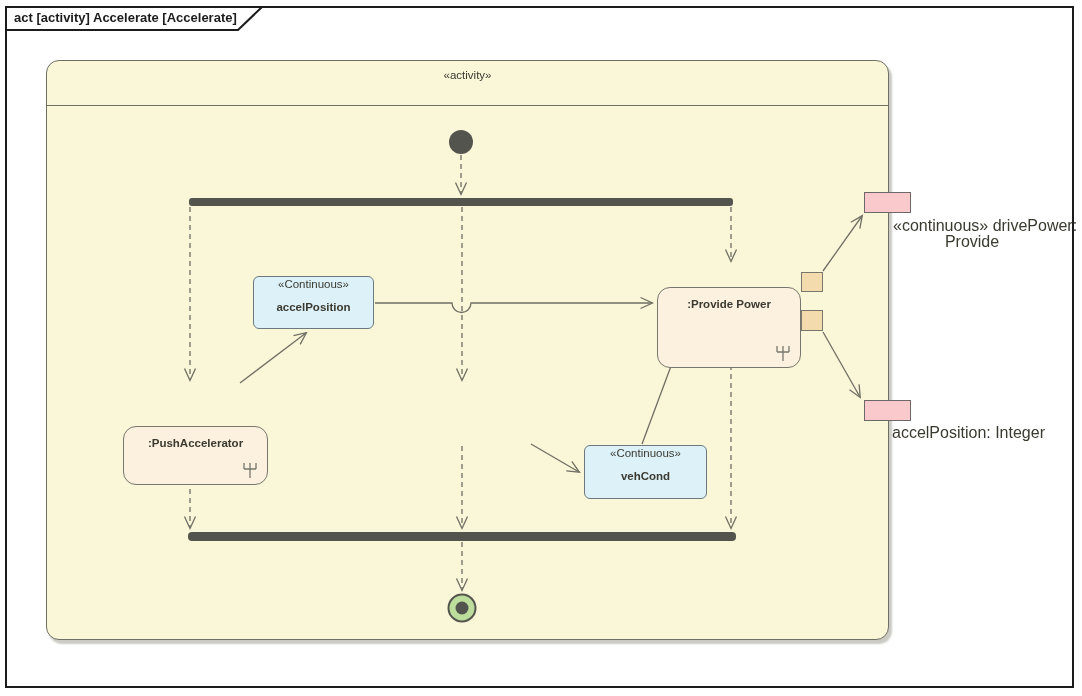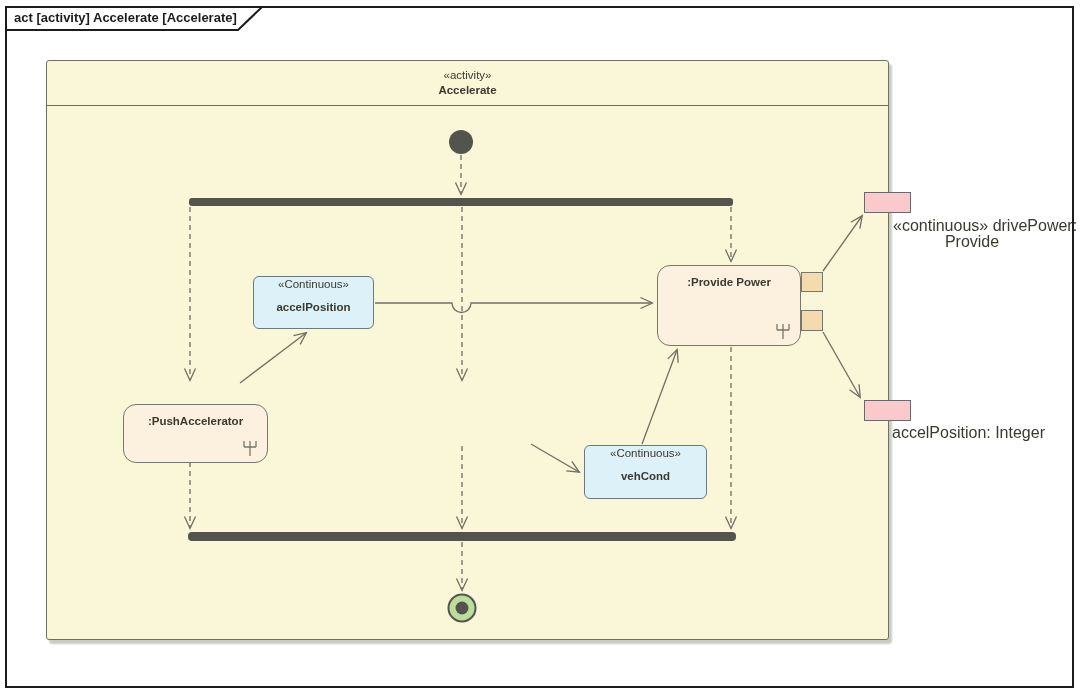--- a/index.html
+++ b/index.html
@@ -10,37 +10,37 @@
   .outer-frame{
     position:absolute;left:5px;top:6px;width:1069px;height:682px;
     border:2px solid #1c1c1c;box-sizing:border-box;background:#ffffff;
   }
   .tab-title{
     position:absolute;left:14px;top:10px;font-size:13px;font-weight:bold;color:#1c1c1c;
     white-space:nowrap;
   }
   .activity-box{
     position:absolute;left:46px;top:60px;width:843px;height:580px;box-sizing:border-box;
-    background:#FAF6D8;border:1.6px solid #6f6f64;border-radius:3px;
+    background:#FAF6D8;border:1.6px solid #6f6f64;border-radius:13px;
     box-shadow:3px 4px 2px rgba(140,140,125,0.45);
   }
   .activity-header{
     position:absolute;left:0;top:0;width:100%;height:45px;box-sizing:border-box;
     border-bottom:1.4px solid #6f6f64;text-align:center;padding-top:7px;
     font-size:11.5px;line-height:15px;
   }
   .activity-header .name{font-weight:bold;}
   svg.layer{position:absolute;left:0;top:0;z-index:3;}
   .node{
     position:absolute;box-sizing:border-box;z-index:4;text-align:center;
     font-size:11.5px;line-height:15px;
   }
   .action{
     background:#FCF0DE;border:1.6px solid #77776d;border-radius:13px;
-    padding-top:9px;font-weight:bold;
+    padding-top:9px;font-weight:bold;margin-top:22px;
   }
   .object{
     background:#DDF1F9;border:1.6px solid #6c7a80;border-radius:6px;
     display:flex;flex-direction:column;justify-content:flex-start;
   }
   .object .name{font-weight:bold;margin-top:8px;}
   .pin{
     position:absolute;box-sizing:border-box;z-index:5;
     background:#F3DBAD;border:1.5px solid #77776d;
   }
@@ -57,21 +57,20 @@
 <body>
 
 <div class="canvas">
 
   <div class="outer-frame"></div>
   <div class="tab-title">act [activity] Accelerate [Accelerate]</div>
 
   <div class="activity-box">
     <div class="activity-header">
       <div class="stereo">«activity»</div>
-      <div class="name">Accelerate</div>
     </div>
   </div>
 
   <svg class="layer" width="1082" height="696" viewBox="0 0 1082 696">
     <defs>
       <marker id="arr" markerUnits="userSpaceOnUse" markerWidth="28" markerHeight="24" viewBox="-14 -12 28 24" refX="-0.5" refY="0" orient="auto">
         <path d="M -12 -5.5 L 0 0 L -12 5.5" fill="none" stroke="#6f6f64" stroke-width="1.3"></path>
       </marker>
     </defs>
 

